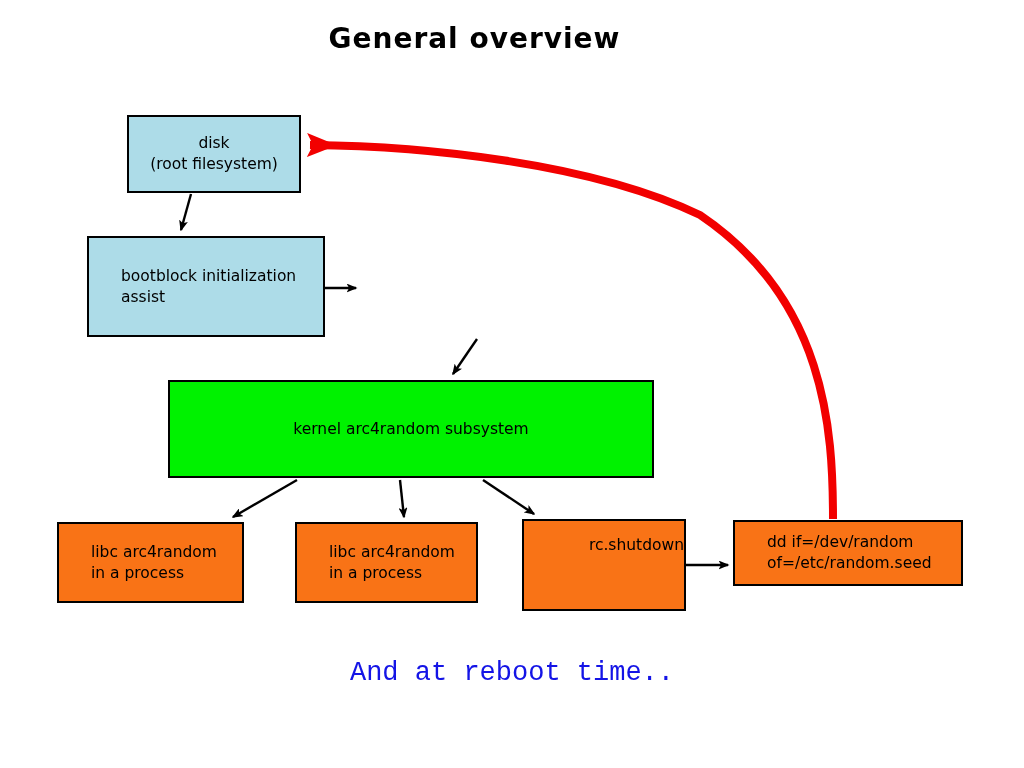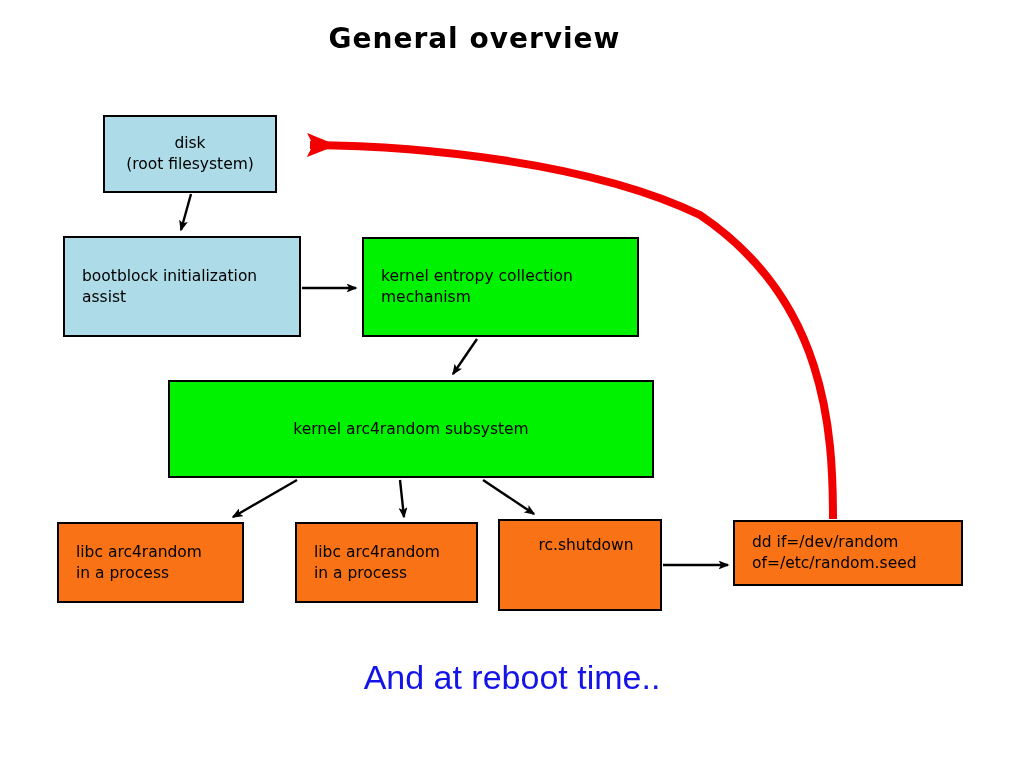--- a/index.html
+++ b/index.html
@@ -26,56 +26,57 @@
     font-weight: bold;
     letter-spacing: 1px;
     color: #000000;
   }
   .footnote {
     position: absolute;
     left: 0;
     top: 658px;
     width: 1024px;
     text-align: center;
-    font-family: Liberation Sans, sans-serif;
-    font-size: 34px;
+    font-family: Liberation Mono, monospace;
+    font-size: 27px;
     color: #1414e6;
   }
   .node {
     position: absolute;
     box-sizing: border-box;
     border: 2px solid #000000;
     color: #000000;
     font-family: "DejaVu Sans", sans-serif;
     font-size: 15.5px;
     line-height: 1.33;
     white-space: pre-line;
     display: flex;
   }
-  .node.blue   { background: #addce8; }
+  .node.blue   { background: #addce8; margin-left: 24px; }
   .node.green  { background: #00f200; }
   .node.orange { background: #f97316; }
 
   .node.center-mid {
     align-items: center;
     justify-content: center;
     text-align: center;
   }
   .node.left-mid {
     align-items: center;
     justify-content: flex-start;
     text-align: left;
-    padding-left: 17px;
+    padding-left: 32px;
   }
   .node.left-top {
     align-items: flex-start;
-    justify-content: center;
+    justify-content: flex-end;
     text-align: left;
     padding-left: 12px;
     padding-top: 14px;
+    margin-left: 24px;
   }
 
   svg.edges {
     position: absolute;
     left: 0;
     top: 0;
     width: 1024px;
     height: 768px;
     pointer-events: none;
   }
@@ -117,24 +118,20 @@
   <div class="node blue center-mid" style="left:103px; top:115px; width:174px; height:78px;">
     <span>disk
 (root filesystem)</span>
   </div>
 
   <div class="node blue left-mid" style="left:63px; top:236px; width:238px; height:101px;">
     <span>bootblock initialization
 assist</span>
   </div>
 
-  <div class="node green left-mid" style="left:362px; top:237px; width:277px; height:100px;">
-    <span>kernel entropy collection
-mechanism</span>
-  </div>
 
   <div class="node green center-mid" style="left:168px; top:380px; width:486px; height:98px;">
     <span>kernel arc4random subsystem</span>
   </div>
 
   <div class="node orange left-mid" style="left:57px; top:522px; width:187px; height:81px;">
     <span>libc arc4random
 in a process</span>
   </div>
 

